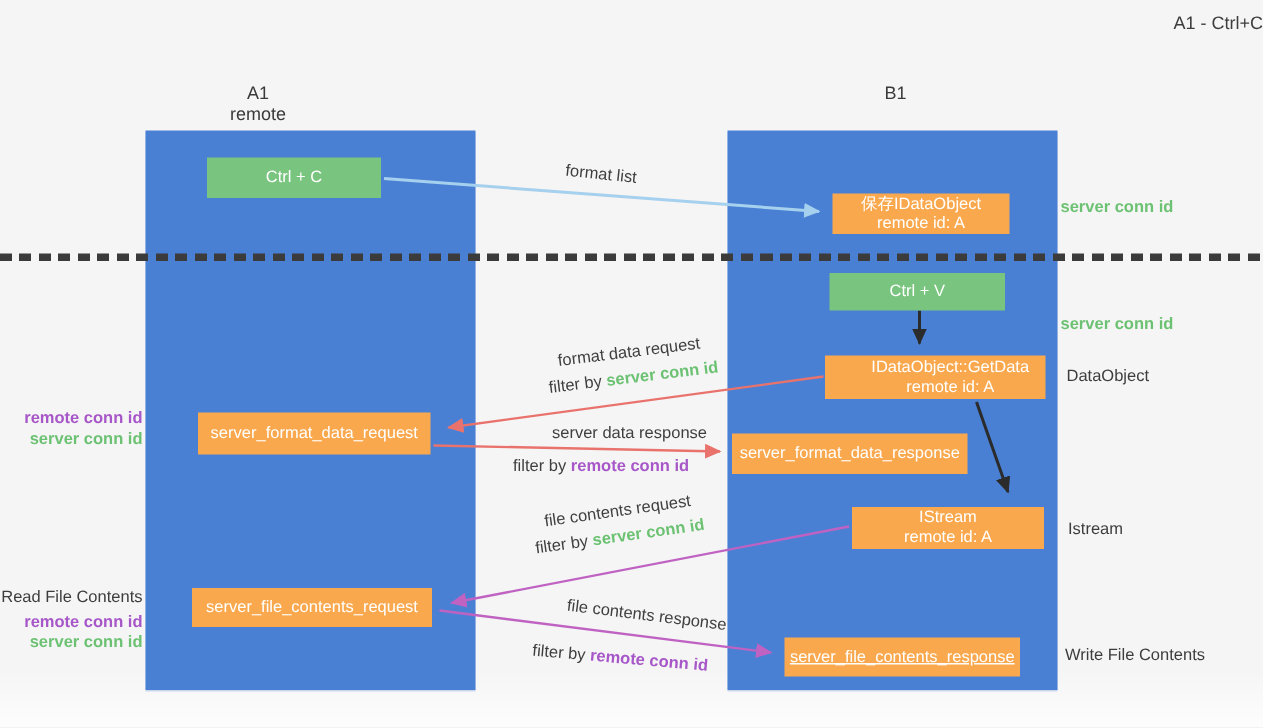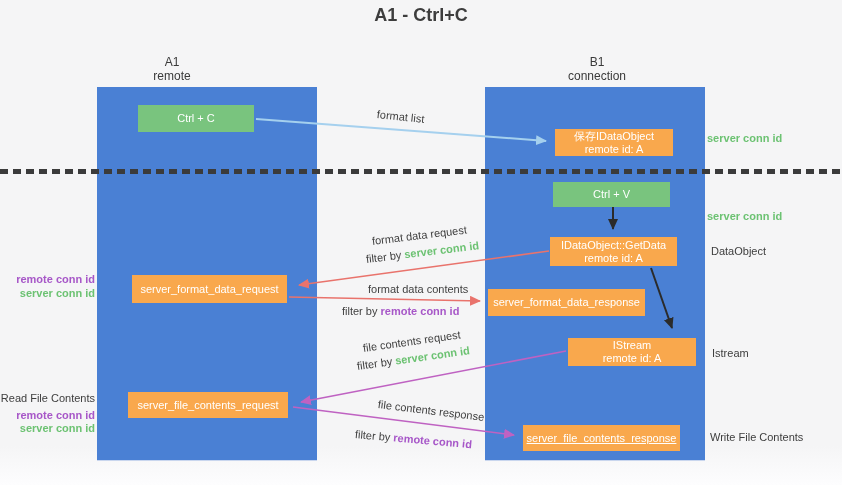--- a/index.html
+++ b/index.html
@@ -8,21 +8,21 @@
     background:#e9e9ea;
   }
   .canvas{
     position:relative;
     width:842px;height:485px;
     background:linear-gradient(180deg,#f5f5f6 0%,#f5f5f6 92%,#fdfdfe 100%);
     overflow:hidden;
   }
   .title{
     position:absolute;left:0;top:6px;width:842px;
-    text-align:center;color:#3d3d3d;font-size:18px;line-height:19px;font-weight:bold;
+    text-align:right;color:#3d3d3d;font-size:12px;line-height:19px;
   }
   .col-header{
     position:absolute;top:55px;width:160px;text-align:center;
     color:#3a3a3a;font-size:12px;line-height:14px;
   }
   .col-header.left{left:92px;}
   .col-header.right{left:517px;}
   .panel{
     position:absolute;top:87px;width:220px;height:373px;
     background:#4a80d4;
@@ -58,21 +58,20 @@
   <div class="title">
     <div>A1 - Ctrl+C</div>
   </div>
 
   <div class="col-header left">
     <div>A1</div>
     <div>remote</div>
   </div>
   <div class="col-header right">
     <div>B1</div>
-    <div>connection</div>
   </div>
 
   <div class="panel left"></div>
   <div class="panel right"></div>
 
   <div class="dotted"></div>
 
   <svg class="arrows">
     <defs>
       <marker id="m-blue" markerUnits="userSpaceOnUse" markerWidth="12" markerHeight="10" refX="10" refY="5" orient="auto">
@@ -103,21 +102,21 @@
 
   <div class="node orange" style="left:555px;top:129px;width:118px;height:27px;">
     <span>保存IDataObject</span>
     <span>remote id: A</span>
   </div>
 
   <div class="node green" style="left:553px;top:182px;width:117px;height:25px;">
     <span>Ctrl + V</span>
   </div>
 
-  <div class="node orange" style="left:550px;top:237px;width:127px;height:29px;">
+  <div class="node orange" style="left:550px;top:237px;width:127px;height:29px;padding-left:20px;">
     <span>IDataObject::GetData</span>
     <span>remote id: A</span>
   </div>
 
   <div class="node orange" style="left:132px;top:275px;width:155px;height:28px;">
     <span>server_format_data_request</span>
   </div>
 
   <div class="node orange" style="left:488px;top:289px;width:157px;height:27px;">
     <span>server_format_data_response</span>
@@ -149,21 +148,21 @@
   <div class="lbl green right-align" style="left:0;top:422px;">server conn id</div>
 
   <div class="arrow-label" style="left:377px;top:108px;transform:rotate(6deg);">format list</div>
 
   <div class="arrow-label" style="left:372px;top:235px;transform:rotate(-7deg);">format data request</div>
   <div class="arrow-label" style="left:366px;top:253px;transform:rotate(-7deg);">
     <span>filter by</span>
     <span class="green">server conn id</span>
   </div>
 
-  <div class="arrow-label" style="left:368px;top:283px;">format data contents</div>
+  <div class="arrow-label" style="left:368px;top:283px;">server data response</div>
   <div class="arrow-label" style="left:342px;top:305px;">
     <span>filter by</span>
     <span class="purple">remote conn id</span>
   </div>
 
   <div class="arrow-label" style="left:363px;top:342px;transform:rotate(-8deg);">file contents request</div>
   <div class="arrow-label" style="left:357px;top:360px;transform:rotate(-8deg);">
     <span>filter by</span>
     <span class="green">server conn id</span>
   </div>

